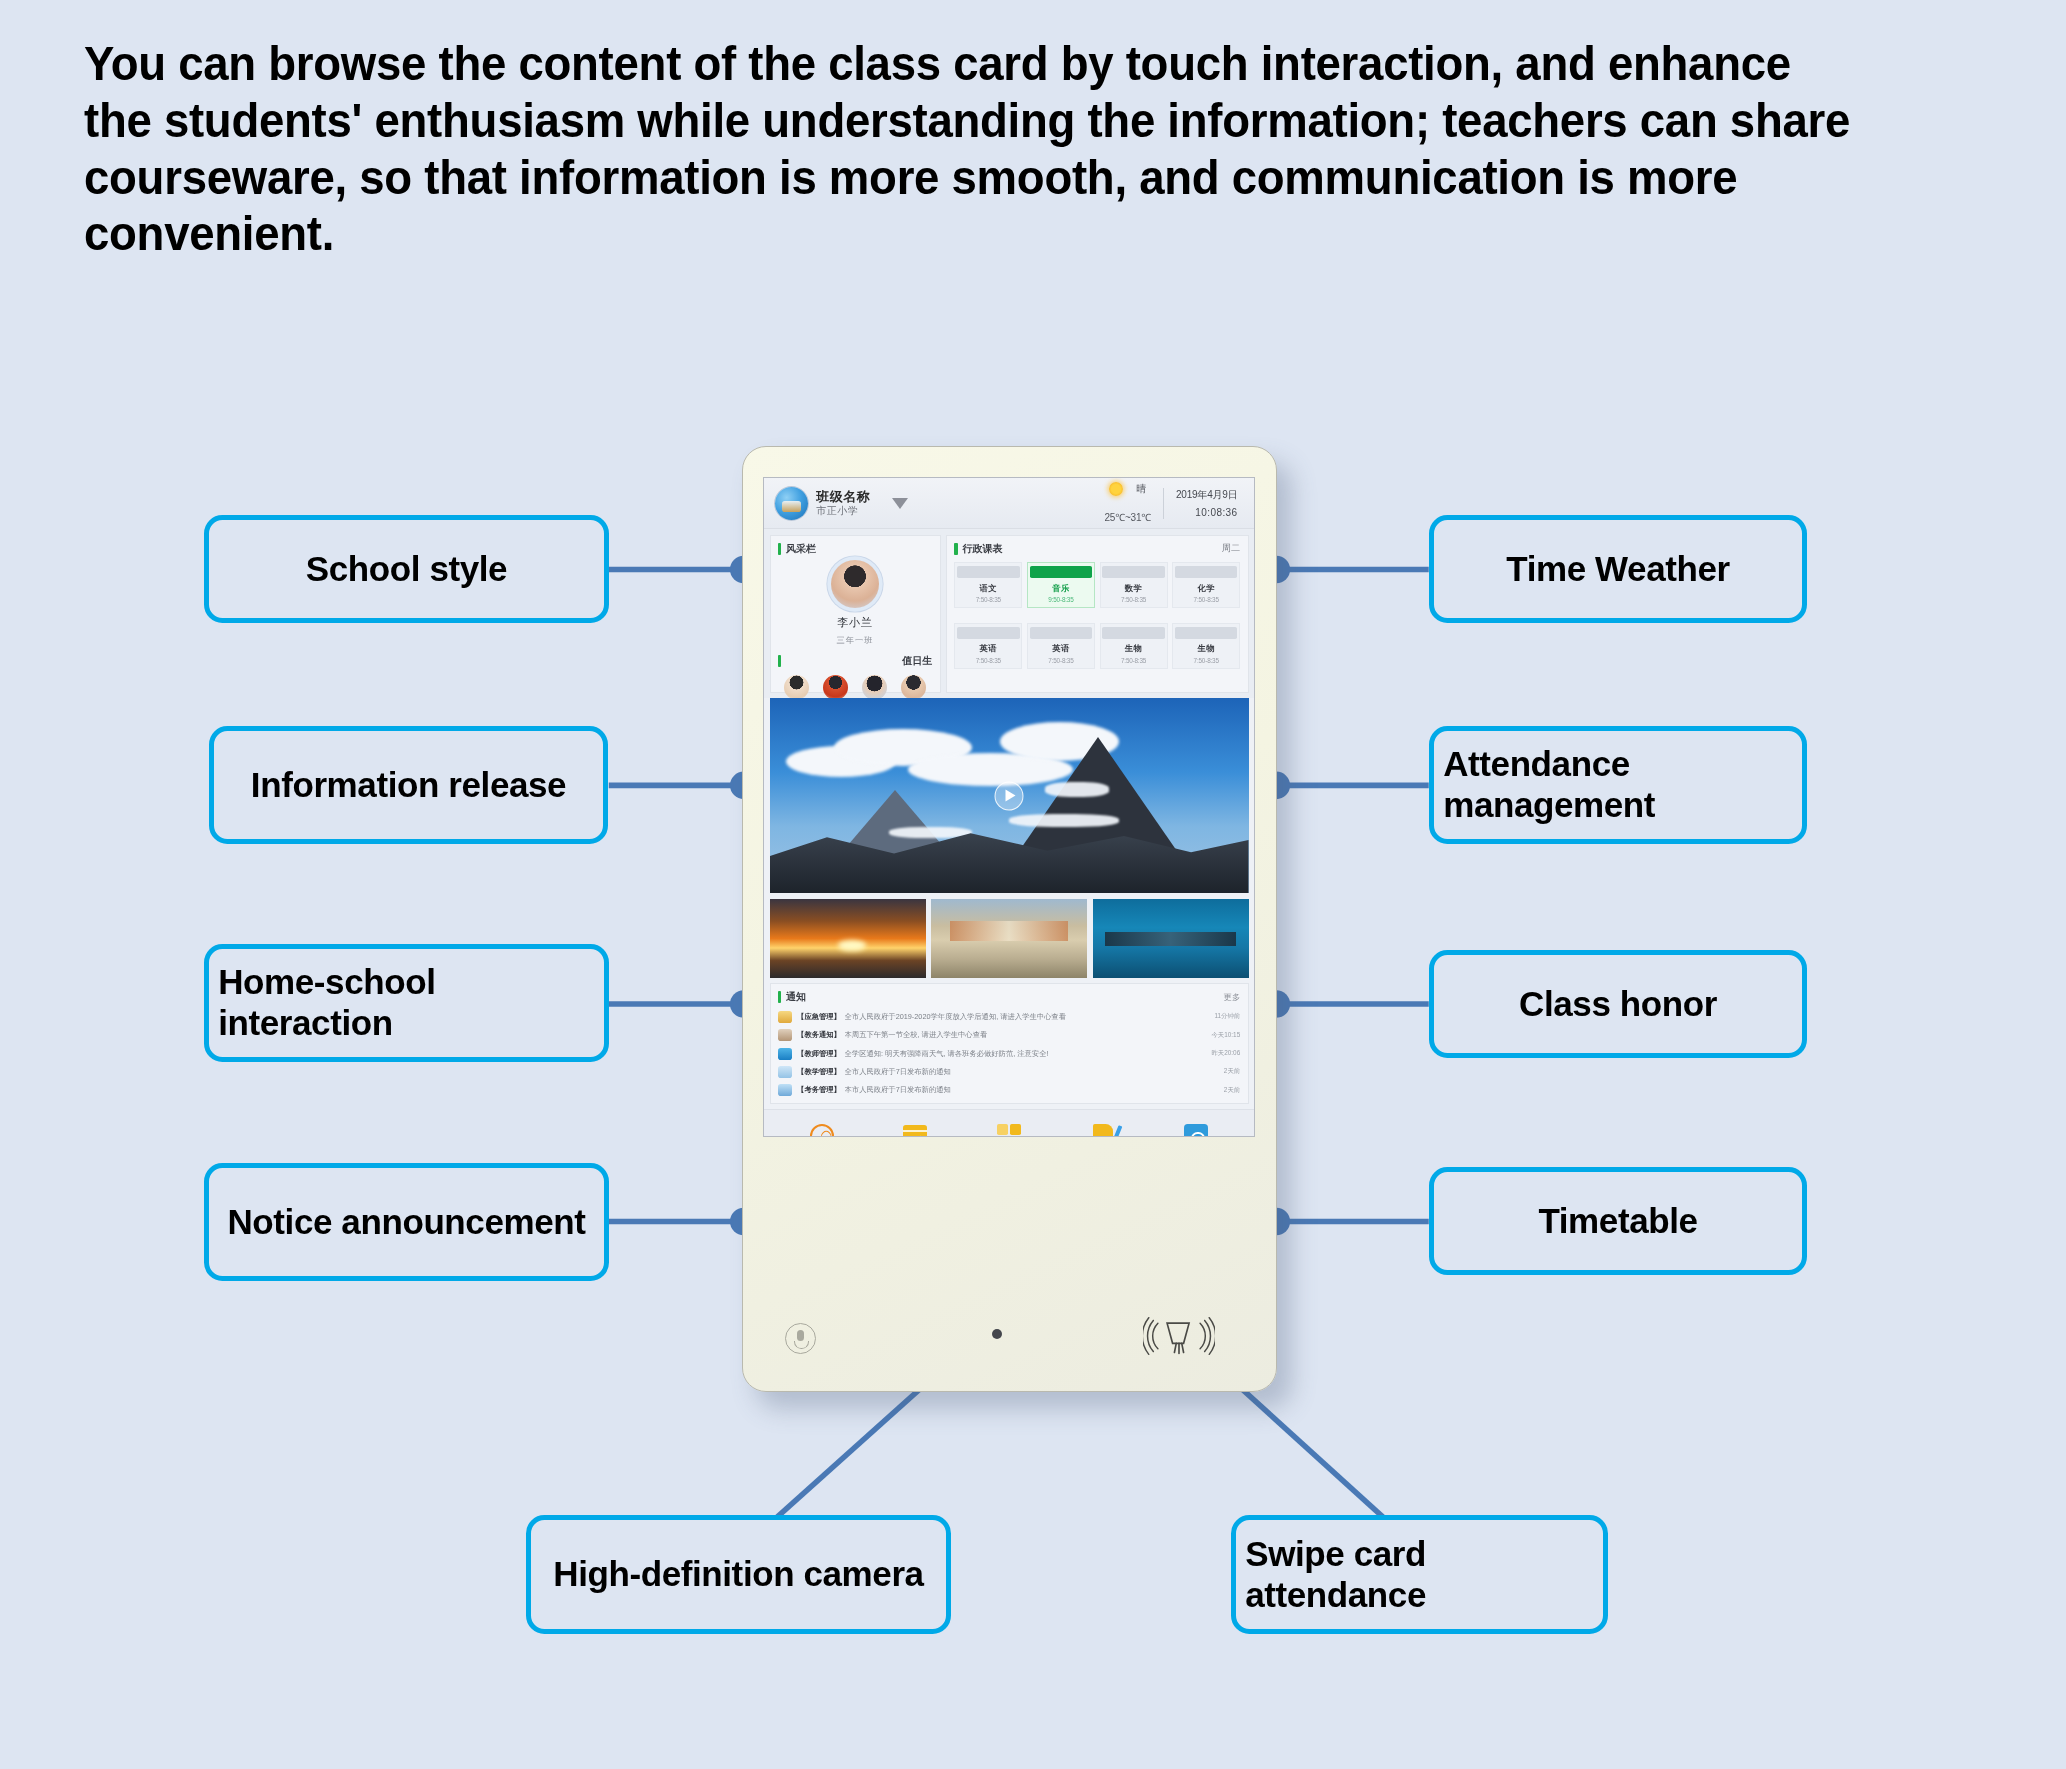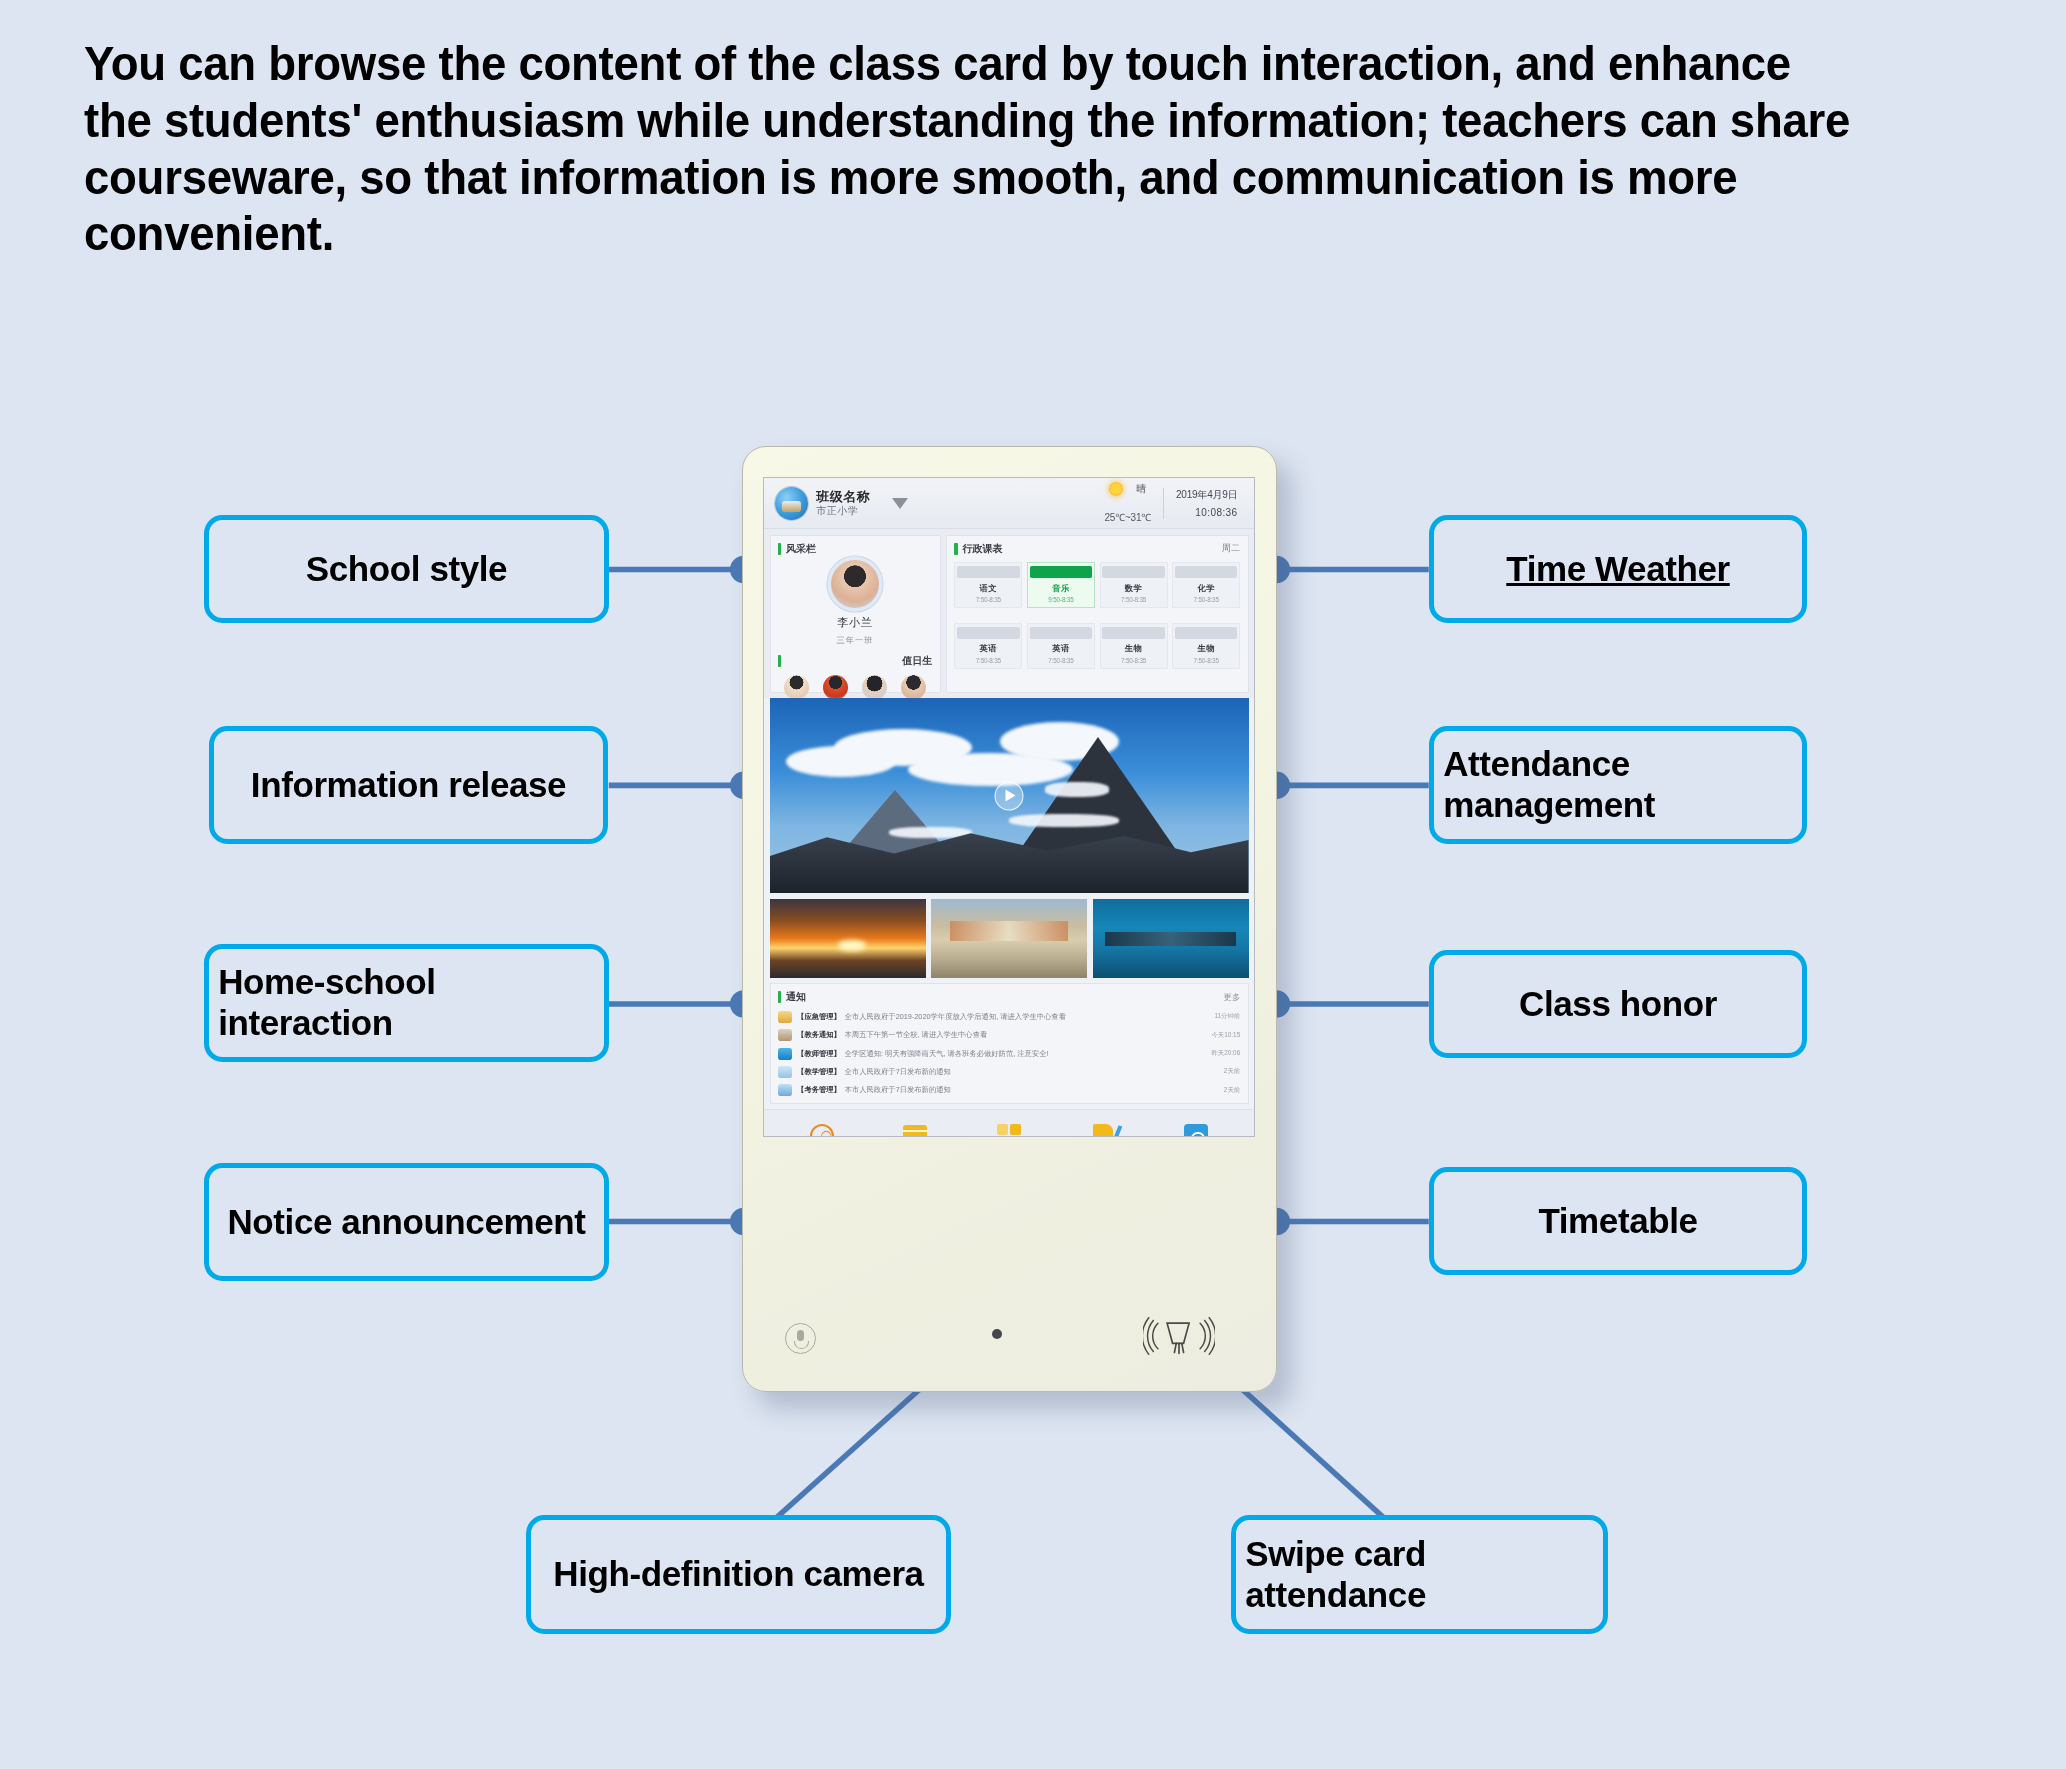--- a/index.html
+++ b/index.html
@@ -310,21 +310,21 @@
 </div>
 
 <div class="callout" style="left:204px; top:944px; width:405px; height:118px;">
   <span>Home-school interaction</span>
 </div>
 
 <div class="callout" style="left:204px; top:1163px; width:405px; height:118px;">
   <span>Notice announcement</span>
 </div>
 
-<div class="callout" style="left:1429px; top:515px; width:378px; height:108px;text-decoration:underline;">
+<div class="callout" style="left:1429px; top:515px; width:378px; height:108px;">
   <span>Time Weather</span>
 </div>
 
 <div class="callout" style="left:1429px; top:726px; width:378px; height:118px;">
   <span>Attendance management</span>
 </div>
 
 <div class="callout" style="left:1429px; top:950px; width:378px; height:108px;">
   <span>Class honor</span>
 </div>

